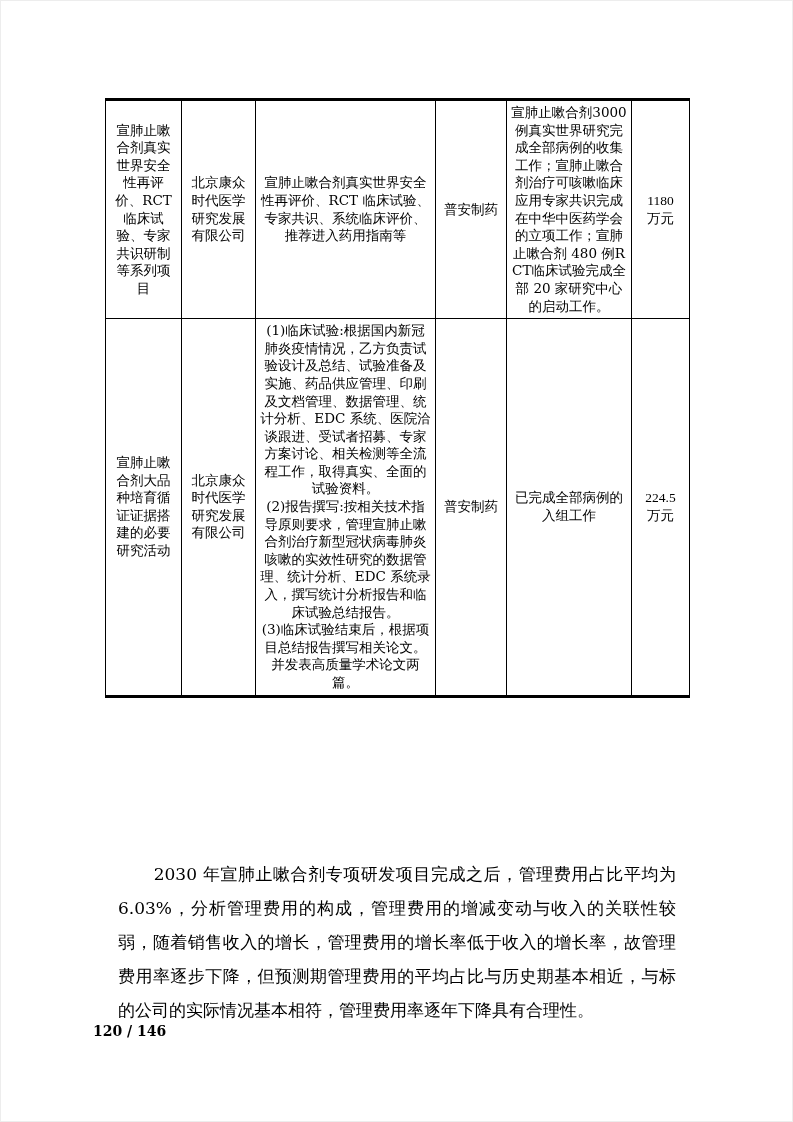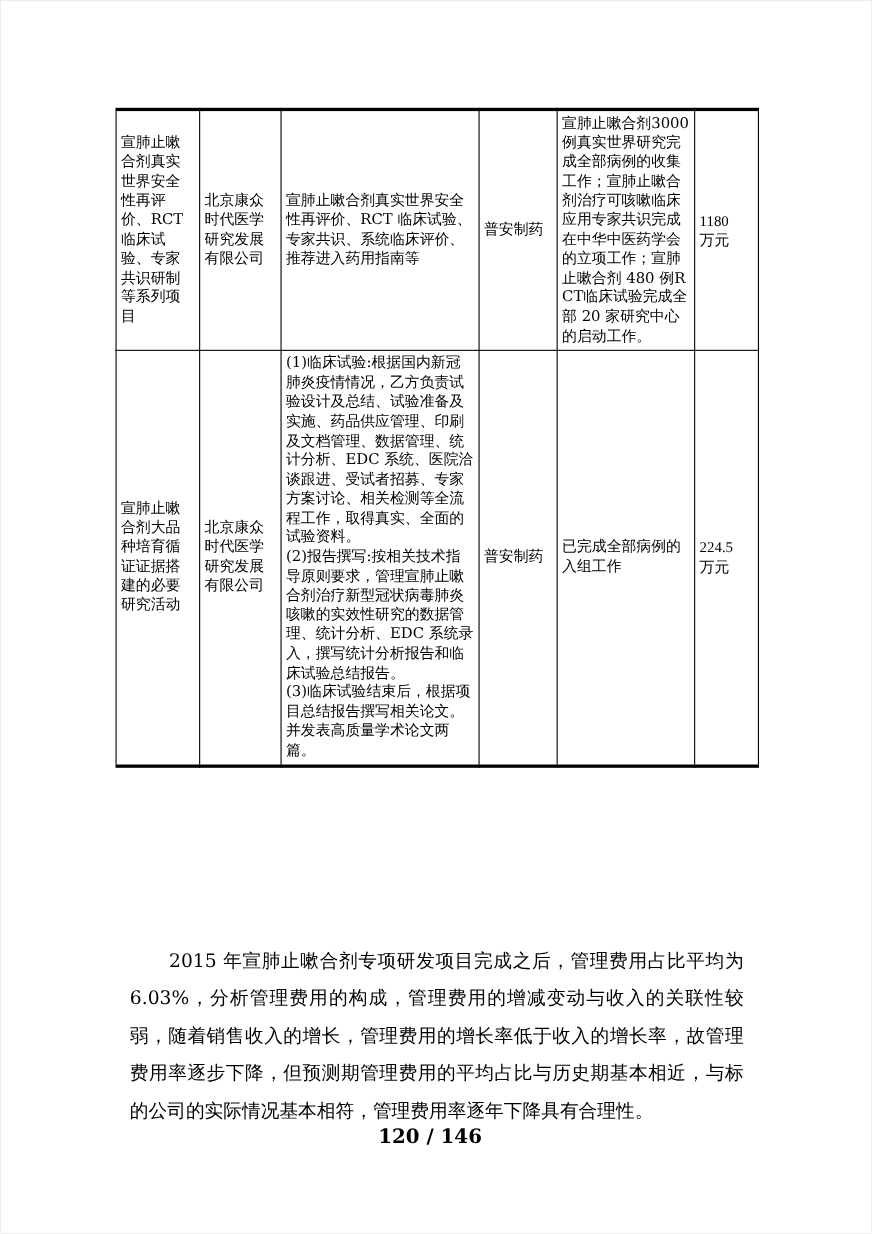--- a/index.html
+++ b/index.html
@@ -25,21 +25,21 @@
     width: 584px;
     border-collapse: collapse;
     table-layout: fixed;
     border-top: 3px solid #000;
     border-bottom: 3px solid #000;
   }
   table.project-table td {
     border: 1px solid #000;
     font-size: 13.5px;
     line-height: 17.6px;
-    text-align: left;
+    text-align: center;
     vertical-align: middle;
     padding: 3px 4px;
     word-break: break-all;
     margin-left: 32px;
   }
   td.cell-content {
     text-align: left;
     padding: 4px 6px;
     white-space: pre-line;
   }
@@ -55,26 +55,26 @@
     top: 856px;
     width: 584px;
     padding: 0 13px;
     font-size: 17px;
     line-height: 34px;
     text-align: justify;
     text-indent: 2.1em;
   }
   .footer {
     position: absolute;
-    left: 109px;
+    left: 92px;
     top: 1022px;
     width: 584px;
-    text-align: center;
+    text-align: left;
     padding-right: 22px;
-    font-size: 18px;
+    font-size: 14px;
     font-weight: 700;
   }
 </style>
 </head>
 <body>
 
 <div class="page">
 
   <table class="project-table">
     <colgroup>
@@ -102,17 +102,17 @@
 (2)报告撰写:按相关技术指导原则要求，管理宣肺止嗽合剂治疗新型冠状病毒肺炎咳嗽的实效性研究的数据管理、统计分析、EDC 系统录入，撰写统计分析报告和临床试验总结报告。
 (3)临床试验结束后，根据项目总结报告撰写相关论文。并发表高质量学术论文两篇。</td>
         <td class="cell-counterparty">普安制药</td>
         <td class="cell-progress">已完成全部病例的入组工作</td>
         <td class="cell-amount">224.5
 万元</td>
       </tr>
     </tbody>
   </table>
 
-  <p class="analysis">2015 年宣肺止嗽合剂专项研发项目完成之后，管理费用占比平均为 6.03%，分析管理费用的构成，管理费用的增减变动与收入的关联性较弱，随着销售收入的增长，管理费用的增长率低于收入的增长率，故管理费用率逐步下降，但预测期管理费用的平均占比与历史期基本相近，与标的公司的实际情况基本相符，管理费用率逐年下降具有合理性。</p>
+  <p class="analysis">2030 年宣肺止嗽合剂专项研发项目完成之后，管理费用占比平均为 6.03%，分析管理费用的构成，管理费用的增减变动与收入的关联性较弱，随着销售收入的增长，管理费用的增长率低于收入的增长率，故管理费用率逐步下降，但预测期管理费用的平均占比与历史期基本相近，与标的公司的实际情况基本相符，管理费用率逐年下降具有合理性。</p>
 
   <div class="footer">120 / 146</div>
 
 </div>
 
 </body></html>

